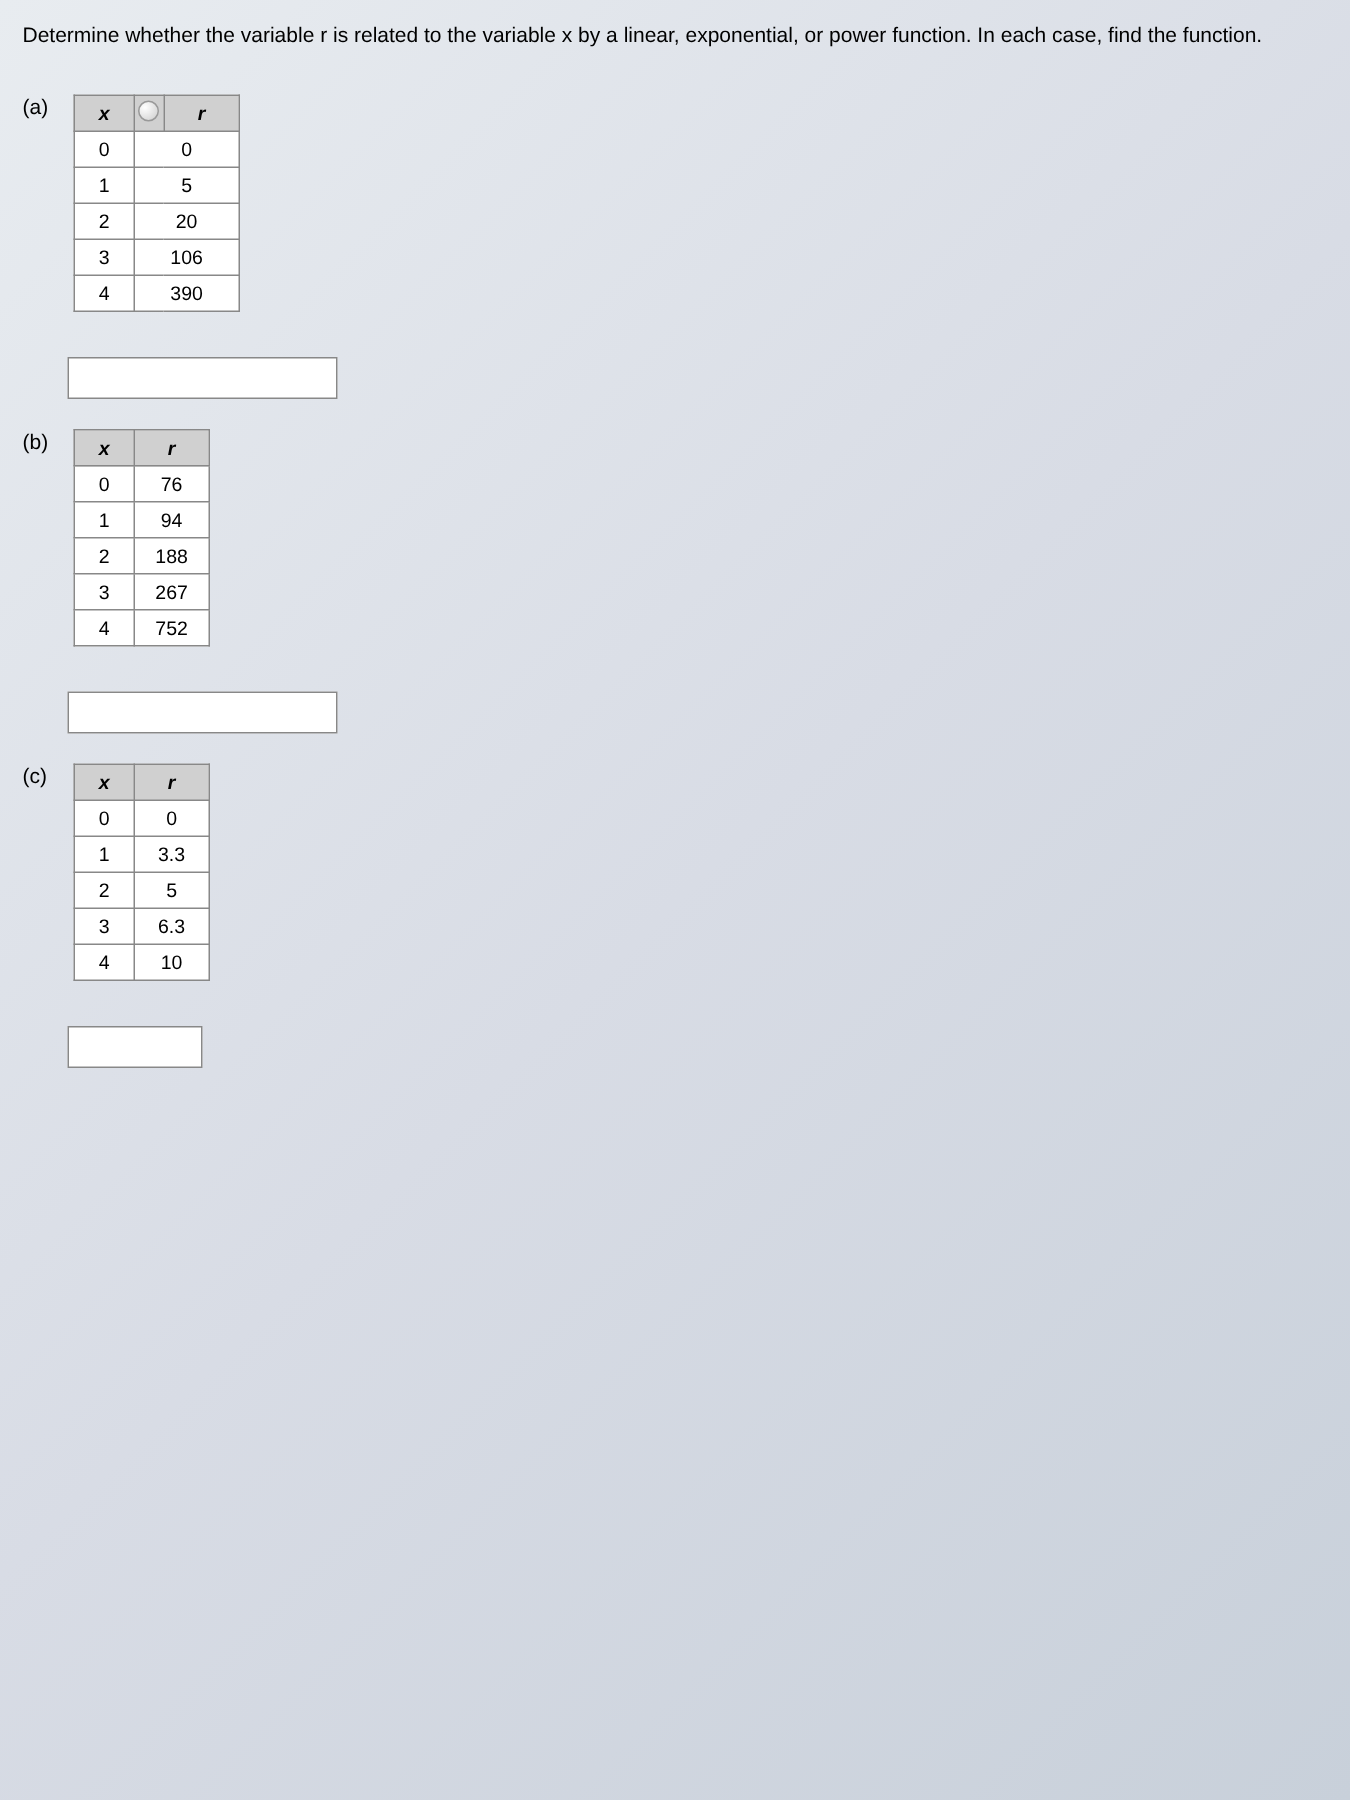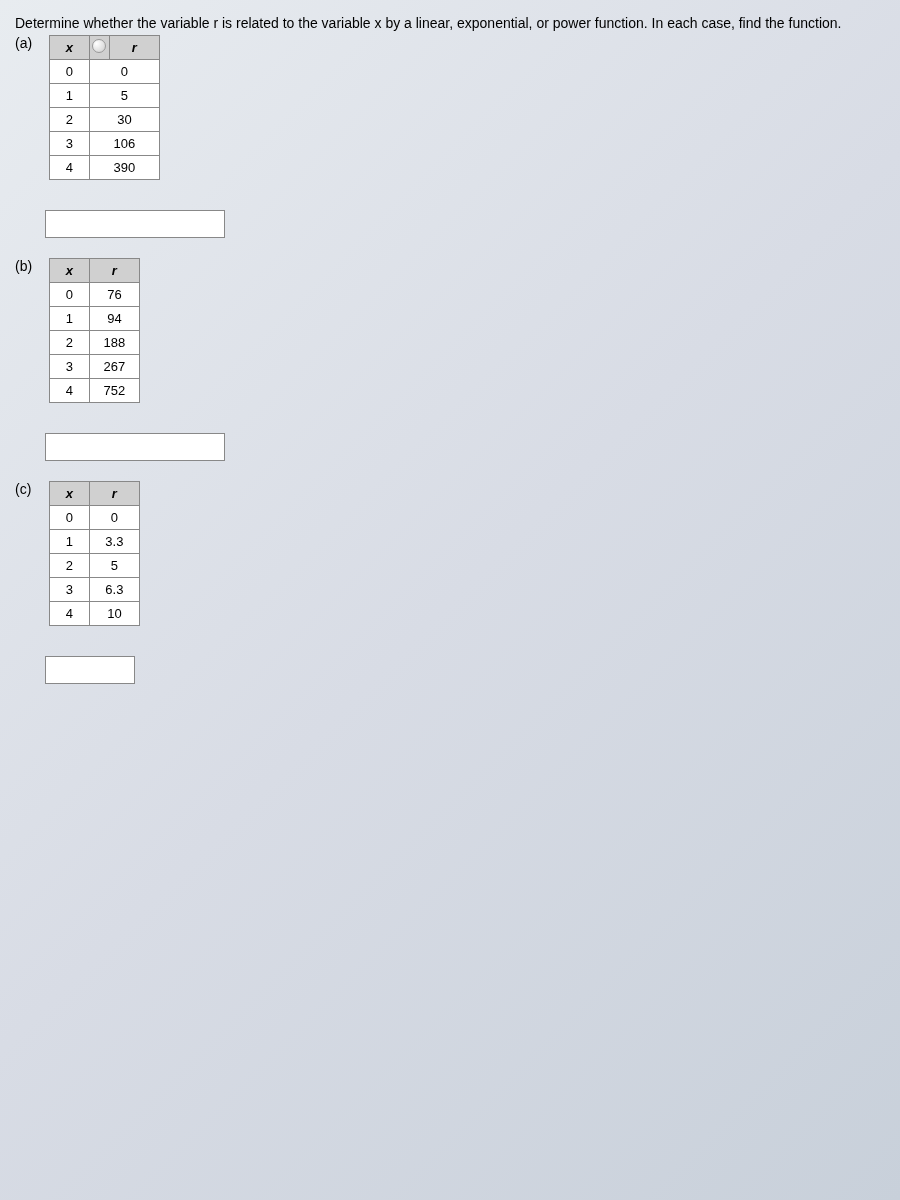--- a/index.html
+++ b/index.html
@@ -9,21 +9,21 @@
     }
     body {
       font-family: Arial, sans-serif;
       background: linear-gradient(135deg, #e8ecf0 0%, #d8dce5 50%, #c8d0da 100%);
       padding: 15px;
       font-size: 14px;
       color: #000;
       min-height: 1200px;
     }
     .question-text {
-      margin-bottom: 4px;
+      margin-bottom: 32px;
       font-size: 14px;
     }
     .section {
       margin-bottom: 15px;
     }
     .section-label {
       display: inline-block;
       vertical-align: top;
       width: 30px;
       font-size: 14px;
@@ -104,21 +104,21 @@
       <tr>
         <td>0</td>
         <td colspan="2">0</td>
       </tr>
       <tr>
         <td>1</td>
         <td colspan="2">5</td>
       </tr>
       <tr>
         <td>2</td>
-        <td colspan="2">30</td>
+        <td colspan="2">20</td>
       </tr>
       <tr>
         <td>3</td>
         <td colspan="2">106</td>
       </tr>
       <tr>
         <td>4</td>
         <td colspan="2">390</td>
       </tr>
     </tbody>

